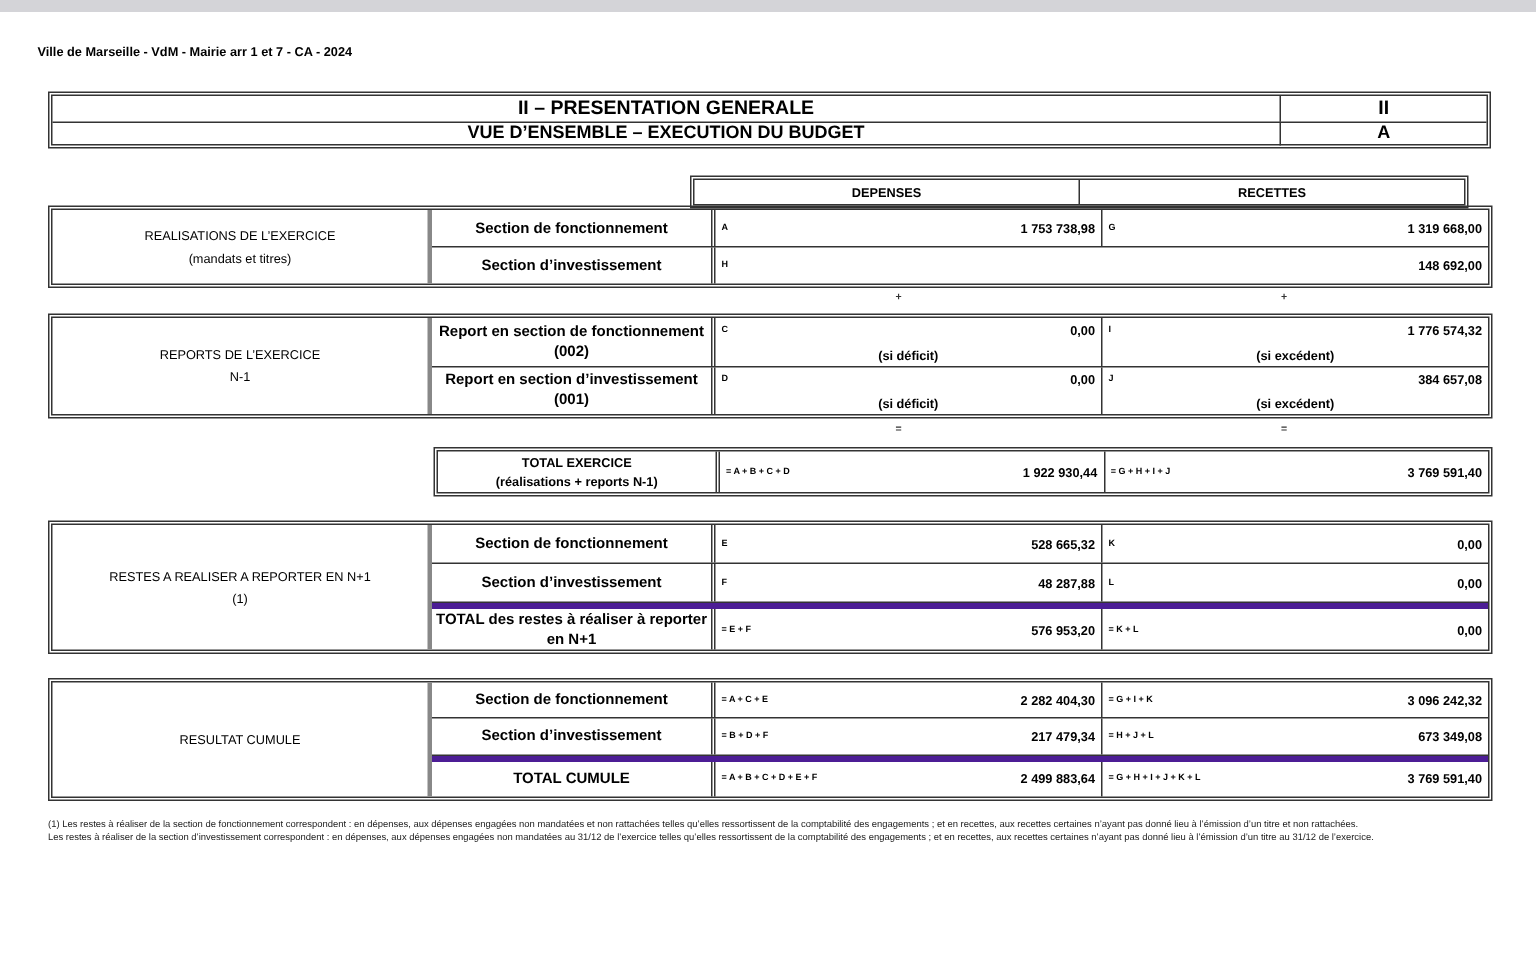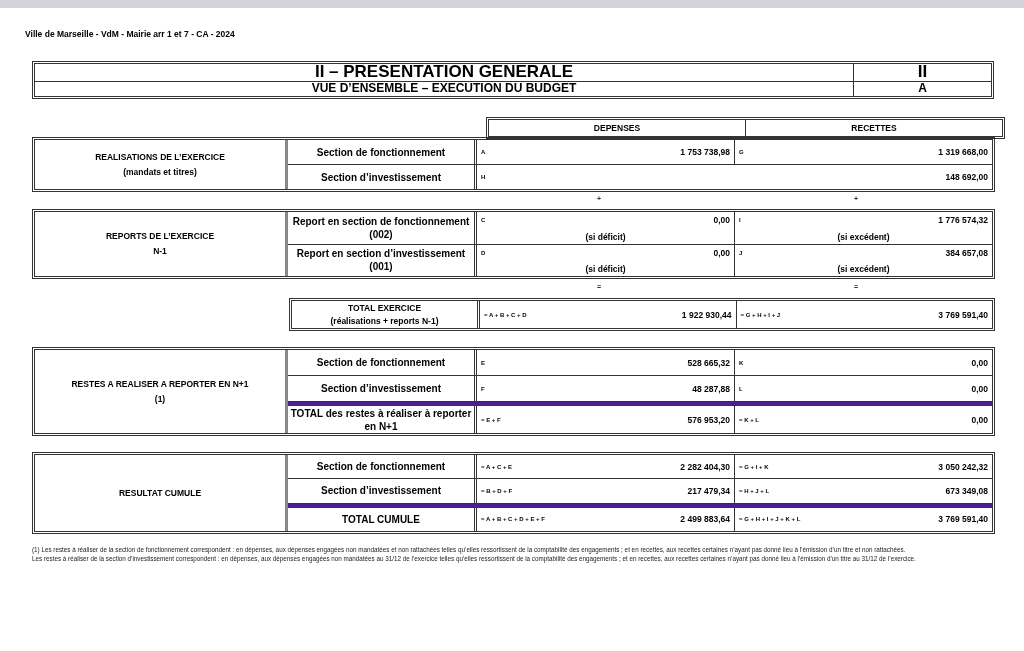--- a/index.html
+++ b/index.html
@@ -9,29 +9,29 @@
     font-family: "Liberation Sans", sans-serif; color: #000;
   }
   .topbar { position: absolute; left: 0; top: 0; width: 1024px; height: 8px; background: #d4d4d8; }
   .doc-header { position: absolute; left: 25px; top: 29px; font-size: 8.5px; font-weight: bold; }
   .abs { position: absolute; box-sizing: border-box; }
   .dbl { border: 3px double #333; }
   .title-box { left: 32px; top: 61px; width: 962px; height: 38px; }
   .title-row { position: absolute; left: 0; right: 0; height: 16px; display: flex; }
   .title-row .main { flex: 1; text-align: center; font-weight: bold; border-right: 1px solid #333; }
   .title-row .code { width: 137px; text-align: center; font-weight: bold; }
-  .t1 { top: 0; font-size: 17px; line-height: 16px; border-bottom: 1px solid #333; height: 17px; }
+  .t1 { top: 0; font-size: 13px; line-height: 16px; border-bottom: 1px solid #333; height: 17px; }
   .t2 { top: 17px; font-size: 12px; line-height: 15px; }
 
-  .hdr-box { left: 486px; top: 117px; width: 519px; height: 22px; display: flex; }
+  .hdr-box { left: 460px; top: 117px; width: 519px; height: 22px; display: flex; }
   .hdr-box div { flex: 1; text-align: center; font-size: 8.5px; font-weight: bold; line-height: 16px; }
   .hdr-box div:first-child { border-right: 1px solid #333; }
 
   .block { left: 32px; width: 963px; display: flex; }
-  .block .label { width: 250px; border-right: 3px solid #888; display: flex; flex-direction: column; align-items: center; justify-content: center; text-align: center; font-size: 8.5px; font-weight: bold; line-height: 15px; }
+  .block .label { width: 250px; border-right: 3px solid #888; display: flex; flex-direction: column; align-items: center; justify-content: center; text-align: center; font-size: 8.5px; font-weight: normal; line-height: 15px; }
   .block .rows { flex: 1; display: flex; flex-direction: column; }
   .row { display: flex; border-bottom: 1px solid #333; flex: 1; }
   .row:last-child { border-bottom: none; }
   .row .desc { width: 186px; border-right: 3px double #333; display: flex; align-items: center; justify-content: center; text-align: center; font-size: 10px; font-weight: bold; line-height: 13px; }
   .cell { flex: 1; position: relative; font-size: 8.5px; font-weight: bold; }
   .cell.dep { border-right: 1px solid #333; }
   .cell .letter { position: absolute; left: 4px; top: 50%; transform: translateY(-50%); font-size: 6px; font-weight: bold; }
   .cell .amount { position: absolute; right: 4px; top: 50%; transform: translateY(-50%); }
   .cell.split .letter, .cell.split .amount { top: 8px; }
   .cell .note { position: absolute; left: 0; right: 0; bottom: 2px; text-align: center; font-size: 8.5px; font-weight: bold; }
@@ -196,21 +196,21 @@
   </div>
   <div class="rows">
     <div class="row">
       <div class="desc">Section de fonctionnement</div>
       <div class="cell dep">
           <span class="letter">= A + C + E</span>
           <span class="amount">2 282 404,30</span>
         </div>
       <div class="cell">
           <span class="letter">= G + I + K</span>
-          <span class="amount">3 050 242,32</span>
+          <span class="amount">3 096 242,32</span>
         </div>
     </div>
     <div class="row">
       <div class="desc">Section d’investissement</div>
       <div class="cell dep">
           <span class="letter">= B + D + F</span>
           <span class="amount">217 479,34</span>
         </div>
       <div class="cell">
           <span class="letter">= H + J + L</span>

